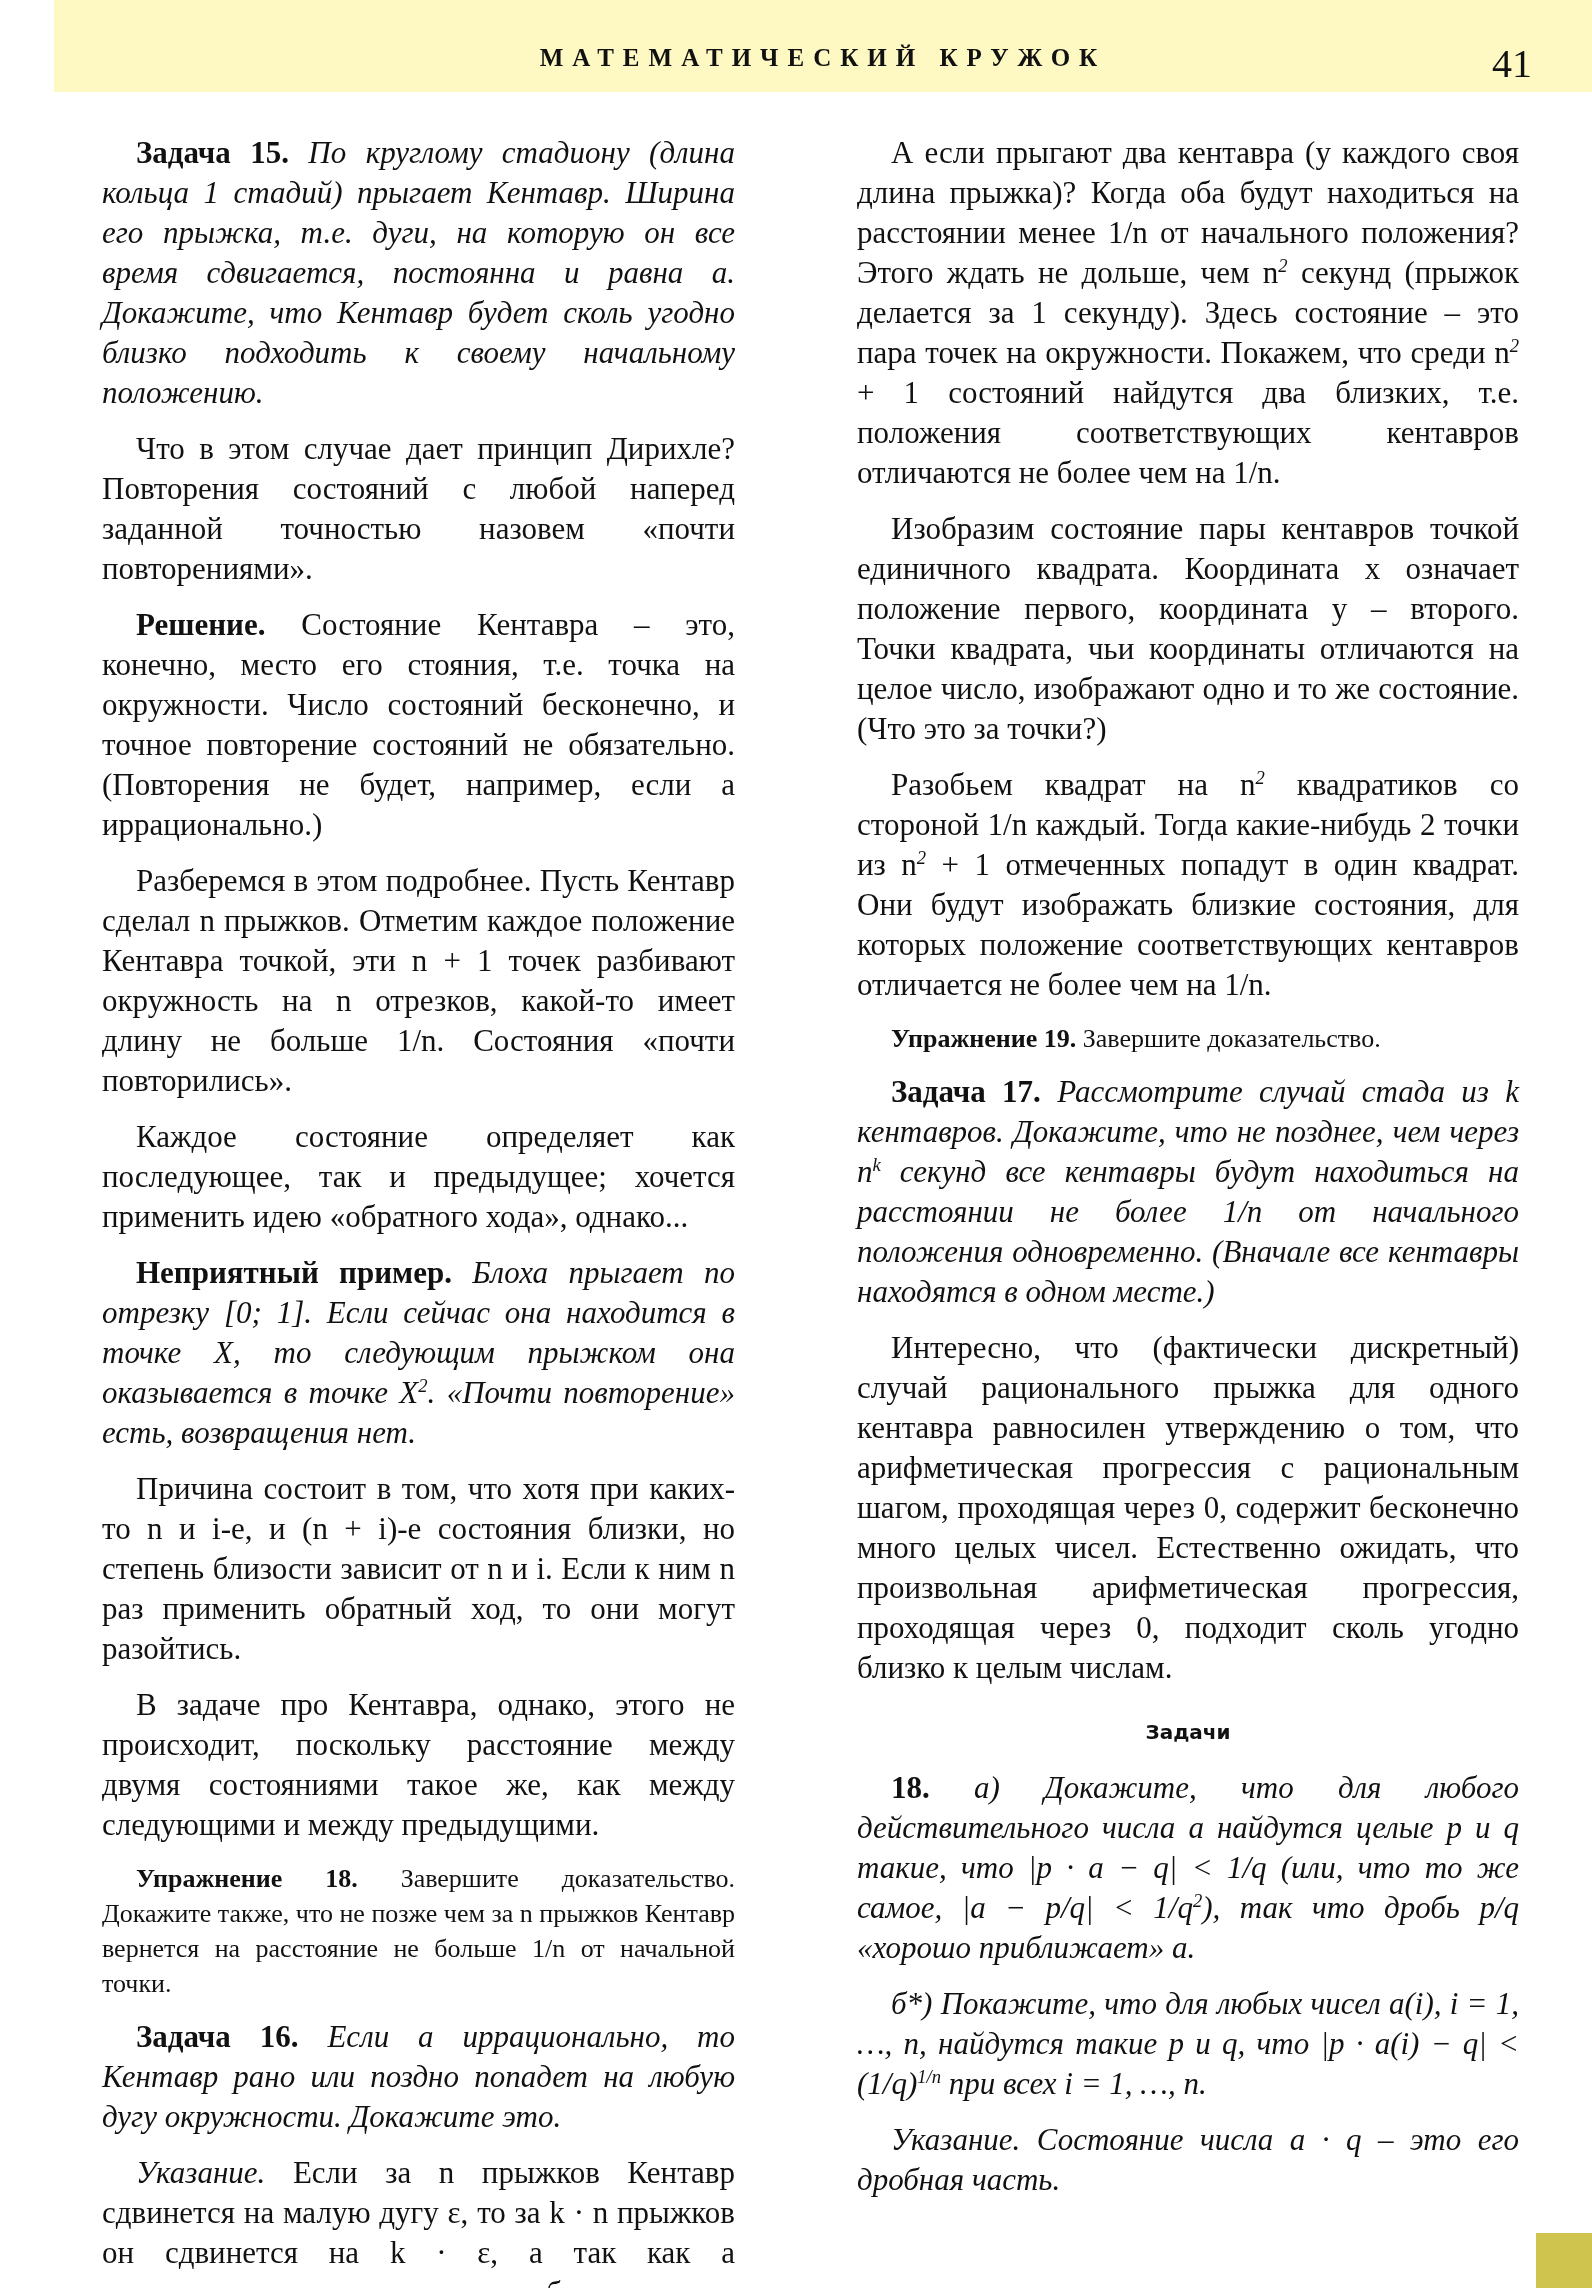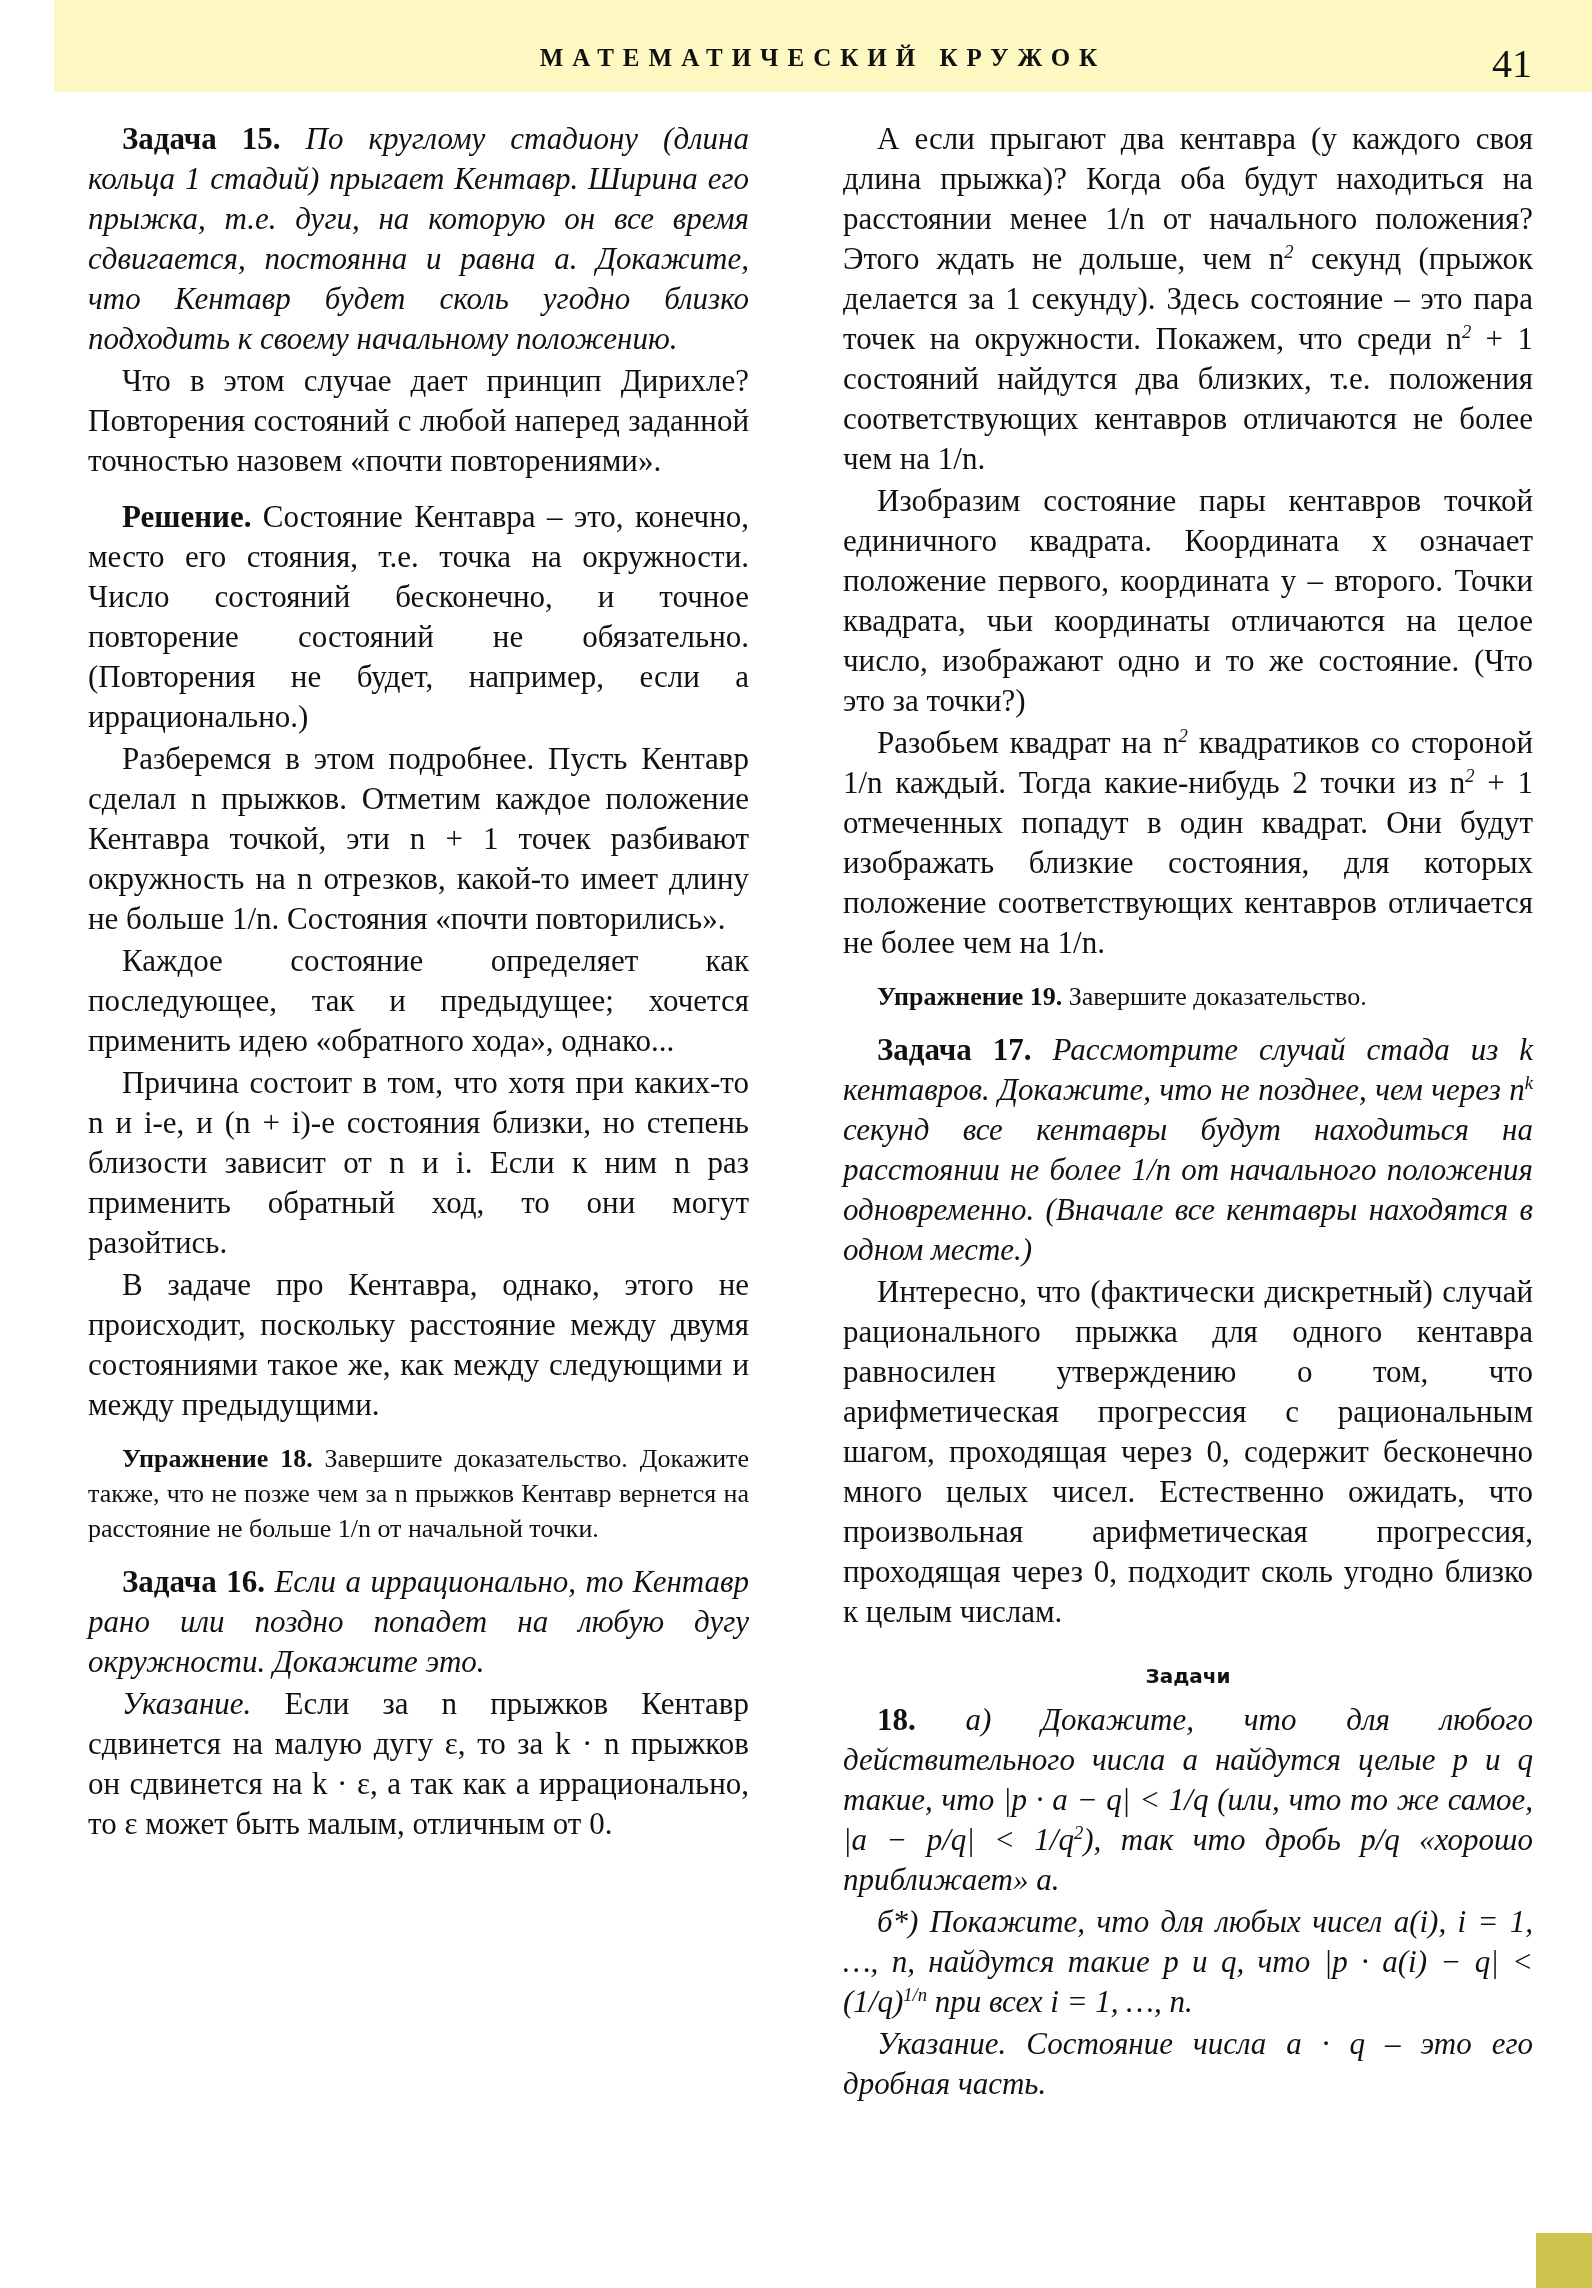--- a/index.html
+++ b/index.html
@@ -6,21 +6,21 @@
   body { width: 1592px; height: 2289px; position: relative; overflow: hidden;
          font-family: "Liberation Serif", "DejaVu Serif", serif; color: #111; }
   .header { position: absolute; left: 54px; top: 0; width: 1538px; height: 92px; background: #fef9c3; }
   .header-title { position: absolute; left: 0; width: 1538px; top: 44px; text-align: center;
                   font-size: 25px; letter-spacing: 9px; font-weight: bold; color: #111; }
   .page-num { position: absolute; right: 60px; top: 40px; font-size: 40px; font-weight: normal; color: #111; }
   .corner { position: absolute; left: 1536px; top: 2233px; width: 56px; height: 56px; background: #CFC44E; }
   .col { position: absolute; top: 117px; font-size: 31px; line-height: 40px; text-align: justify; }
   .col.left { left: 86px; width: 665px; }
   .col.right { left: 841px; width: 694px; }
-  .p { margin: 2px; text-indent: 34px; hyphens: manual; }
+  .p { margin: 16px; text-indent: 34px; hyphens: manual; }
   .gap { margin-top: 16px; }
   .b { font-weight: bold; }
   .i { font-style: italic; }
   .small { font-size: 26px; line-height: 35px; }
   .sec-title { text-align: center; font-family: "DejaVu Sans", sans-serif; font-weight: bold;
                font-size: 20px; margin: 24px 0 4px 0; text-indent: 0; }
   sup { font-size: 60%; line-height: 0; }
 </style>
 </head>
 <body>
@@ -35,20 +35,24 @@
     <span class="b">Задача 15.</span>
     <span class="i">По круглому стадиону (длина кольца 1 стадий) прыгает Кентавр. Ширина его прыжка, т.е. дуги, на которую он все время сдвигается, постоянна и равна a. Докажите, что Кентавр будет сколь угодно близко подходить к своему начальному положению.</span>
   </p>
   <p class="p">Что в этом случае дает принцип Дирихле? Повторения состояний с любой наперед заданной точностью назовем «почти повторениями».</p>
   <p class="p gap">
     <span class="b">Решение.</span>
     <span>Состояние Кентавра – это, конечно, место его стояния, т.е. точка на окружности. Число состояний бесконечно, и точное повторение состояний не обязательно. (Повторения не будет, например, если a иррационально.)</span>
   </p>
   <p class="p">Разберемся в этом подробнее. Пусть Кентавр сделал n прыжков. Отметим каждое положение Кентавра точкой, эти n + 1 точек разбивают окружность на n отрезков, какой-то имеет длину не больше 1/n. Состояния «почти повторились».</p>
   <p class="p">Каждое состояние определяет как последующее, так и предыдущее; хочется применить идею «обратного хода», однако...</p>
+  <p class="p">
+    <span class="b">Неприятный пример.</span>
+    <span class="i">Блоха прыгает по отрезку [0; 1]. Если сейчас она находится в точке X, то следующим прыжком она оказывается в точке X</span><sup class="i">2</sup><span class="i">. «Почти повторение» есть, возвращения нет.</span>
+  </p>
   <p class="p">Причина состоит в том, что хотя при каких-то n и i-е, и (n + i)-е состояния близки, но степень близости зависит от n и i. Если к ним n раз применить обратный ход, то они могут разойтись.</p>
   <p class="p">В задаче про Кентавра, однако, этого не происходит, поскольку расстояние между двумя состояниями такое же, как между следующими и между предыдущими.</p>
   <p class="p gap small">
     <span class="b">Упражнение 18.</span>
     <span>Завершите доказательство. Докажите также, что не позже чем за n прыжков Кентавр вернется на расстояние не больше 1/n от начальной точки.</span>
   </p>
   <p class="p gap">
     <span class="b">Задача 16.</span>
     <span class="i">Если a иррационально, то Кентавр рано или поздно попадет на любую дугу окружности. Докажите это.</span>
   </p>

